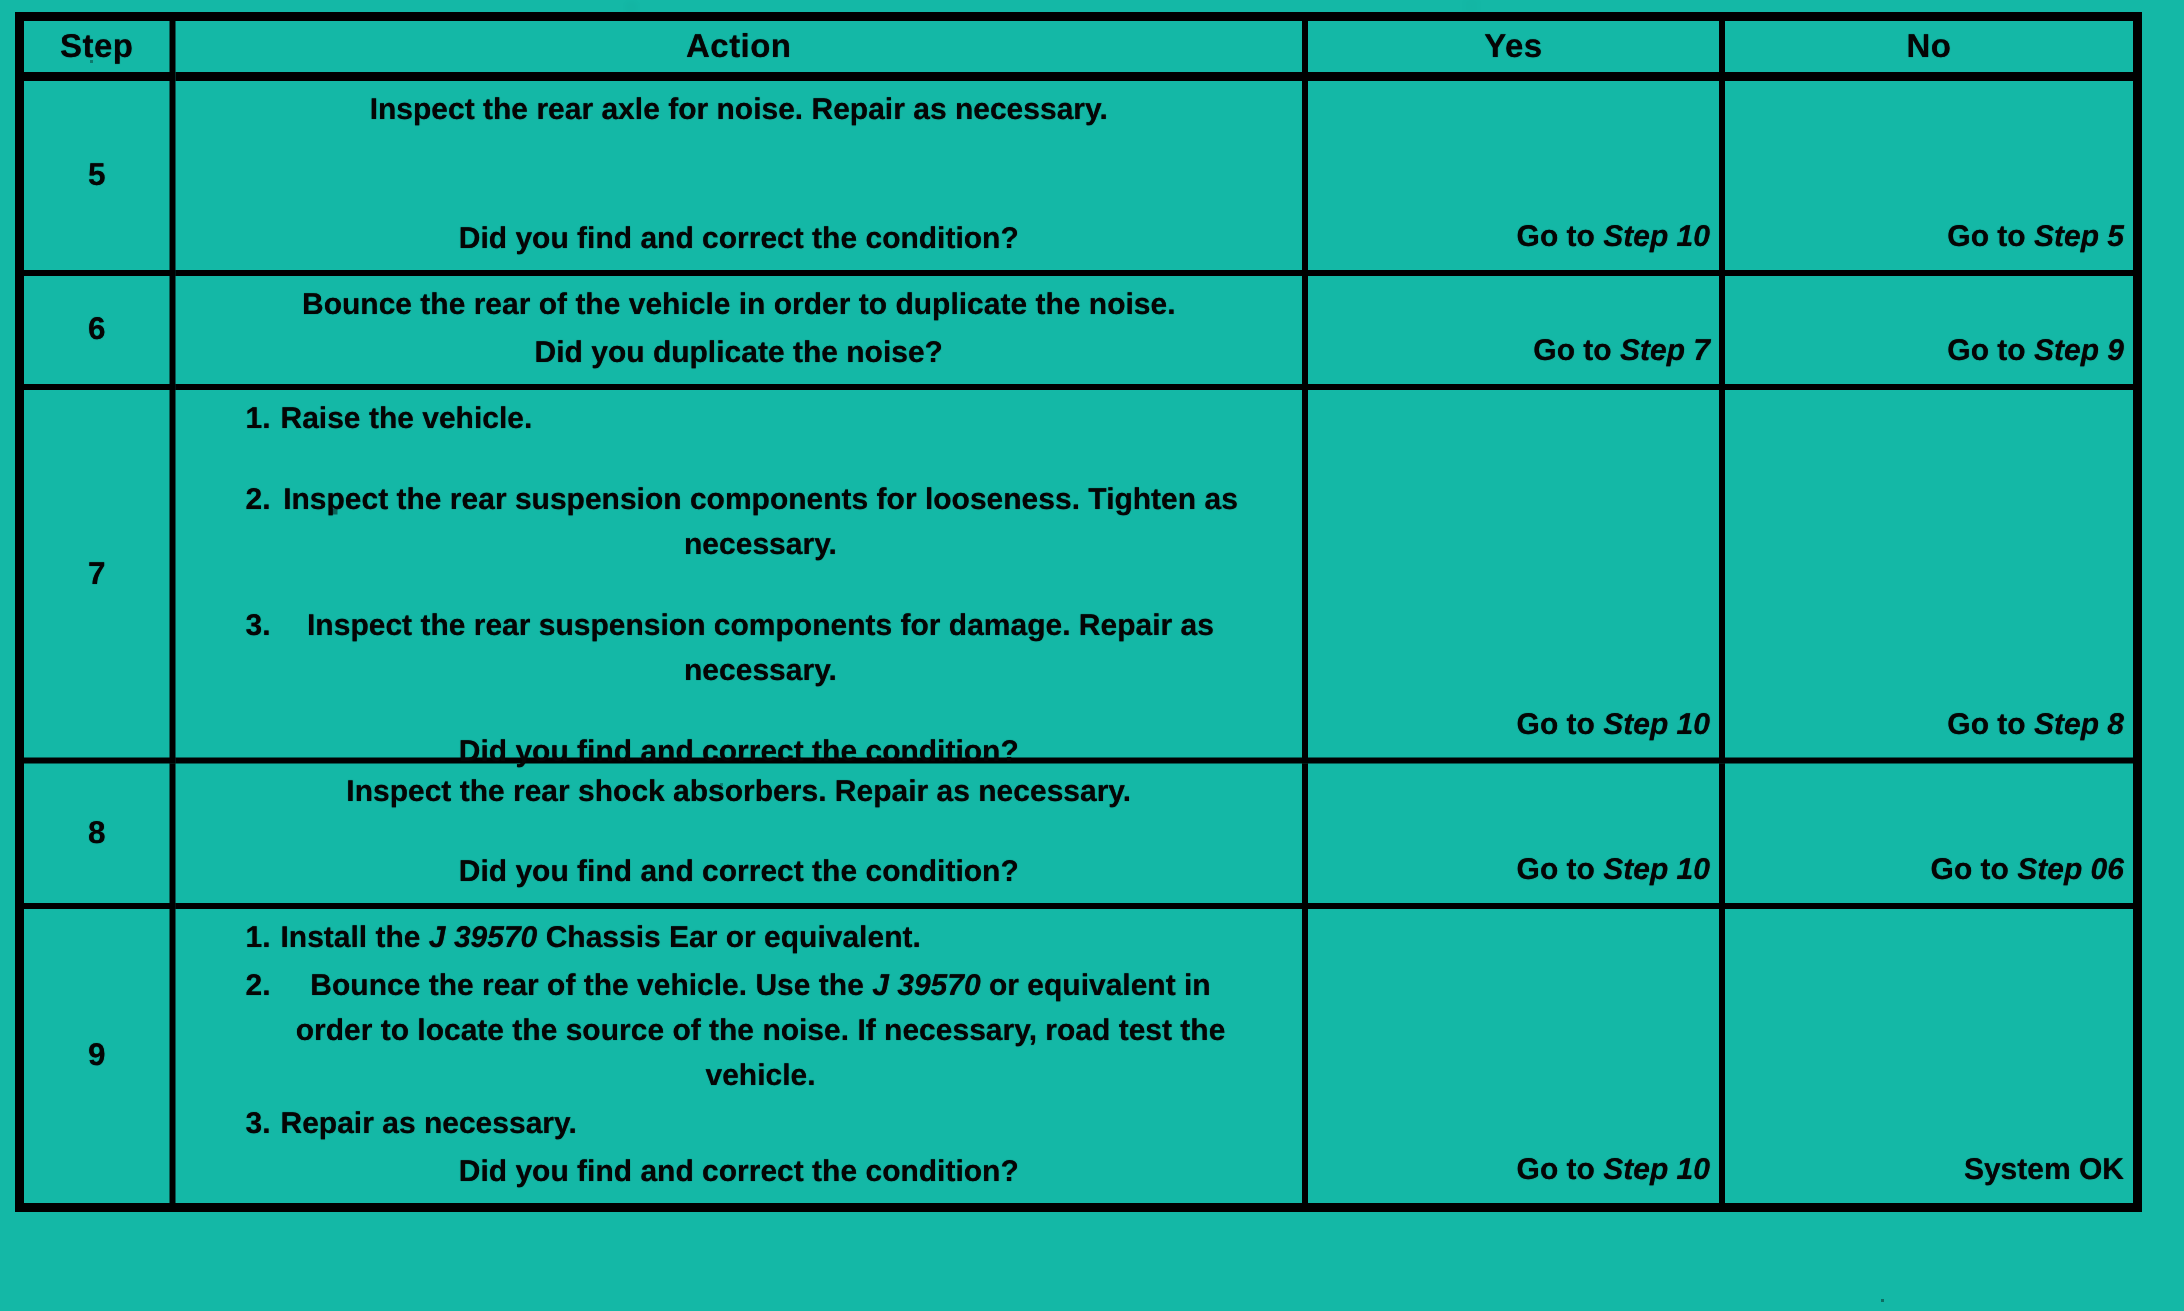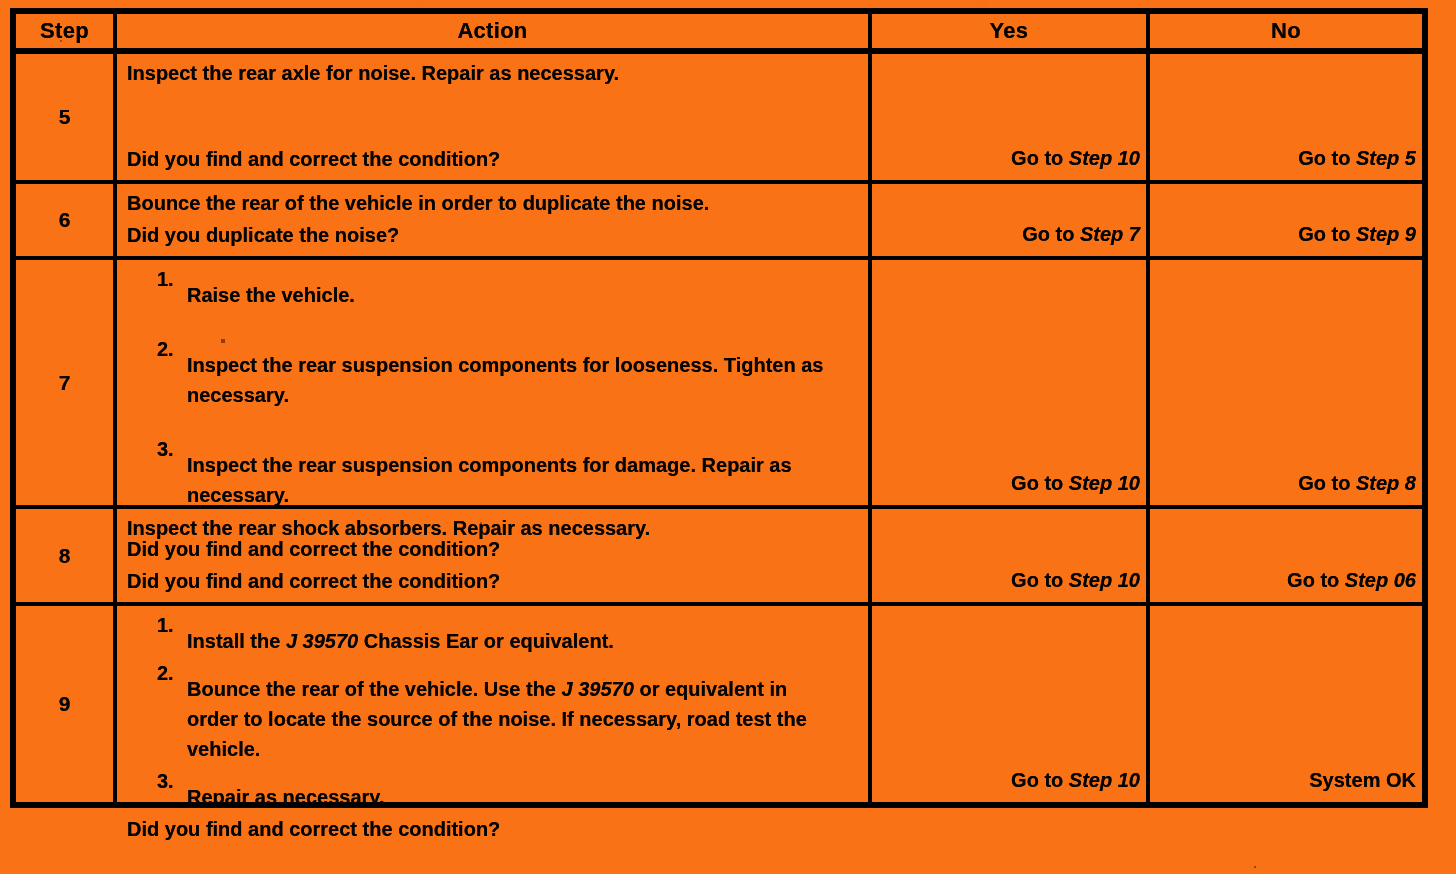--- a/index.html
+++ b/index.html
@@ -8,21 +8,21 @@
     width: 1456px;
     height: 874px;
     background: #ffffff;
     overflow: hidden;
     font-family: "Liberation Sans", sans-serif;
   }
   .page {
     position: relative;
     width: 1456px;
     height: 874px;
-    background: #f97316;
+    background: #14b8a6;
     color: #050505;
   }
   
   .specks {
     position: absolute;
     top: 0; left: 0;
     width: 2px; height: 2px;
     background: transparent;
     box-shadow:
       222px 340px 0 1px rgba(0,0,0,.45),
@@ -76,37 +76,38 @@
     padding: 4px 10px 6px 10px;
   }
   .cellflex {
     display: flex;
     flex-direction: column;
     justify-content: space-between;
     font-size: 20px;
     font-weight: 700;
     line-height: 30px;
     text-shadow: 0 0 .6px rgba(0,0,0,.75);
+    text-align: center;
   }
   .h5  { height: 116px; }
   .h6  { height: 62px;  }
   .h7  { height: 235px; }
   .h8  { height: 83px;  }
   .h9  { height: 186px; }
   .h10 { height: 50px; line-height: 26px; }
 
   .steps-list { padding-left: 30px; }
   .step-item  { display: flex; }
   .gap-lg .step-item { margin-bottom: 24px; }
   .gap-sm .step-item { margin-bottom: 2px;  }
   .step-item .num {
     flex: none;
     width: 30px;
   }
-  .step-item .li-text { max-width: 640px; margin-top: 16px; }
+  .step-item .li-text { max-width: 640px; }
 
   td.result-cell {
     vertical-align: bottom;
     text-align: right;
     padding: 0 6px 10px 6px;
     font-size: 20px;
     font-weight: 700;
     text-shadow: 0 0 .6px rgba(0,0,0,.75);
   }
   i { font-style: italic; }

